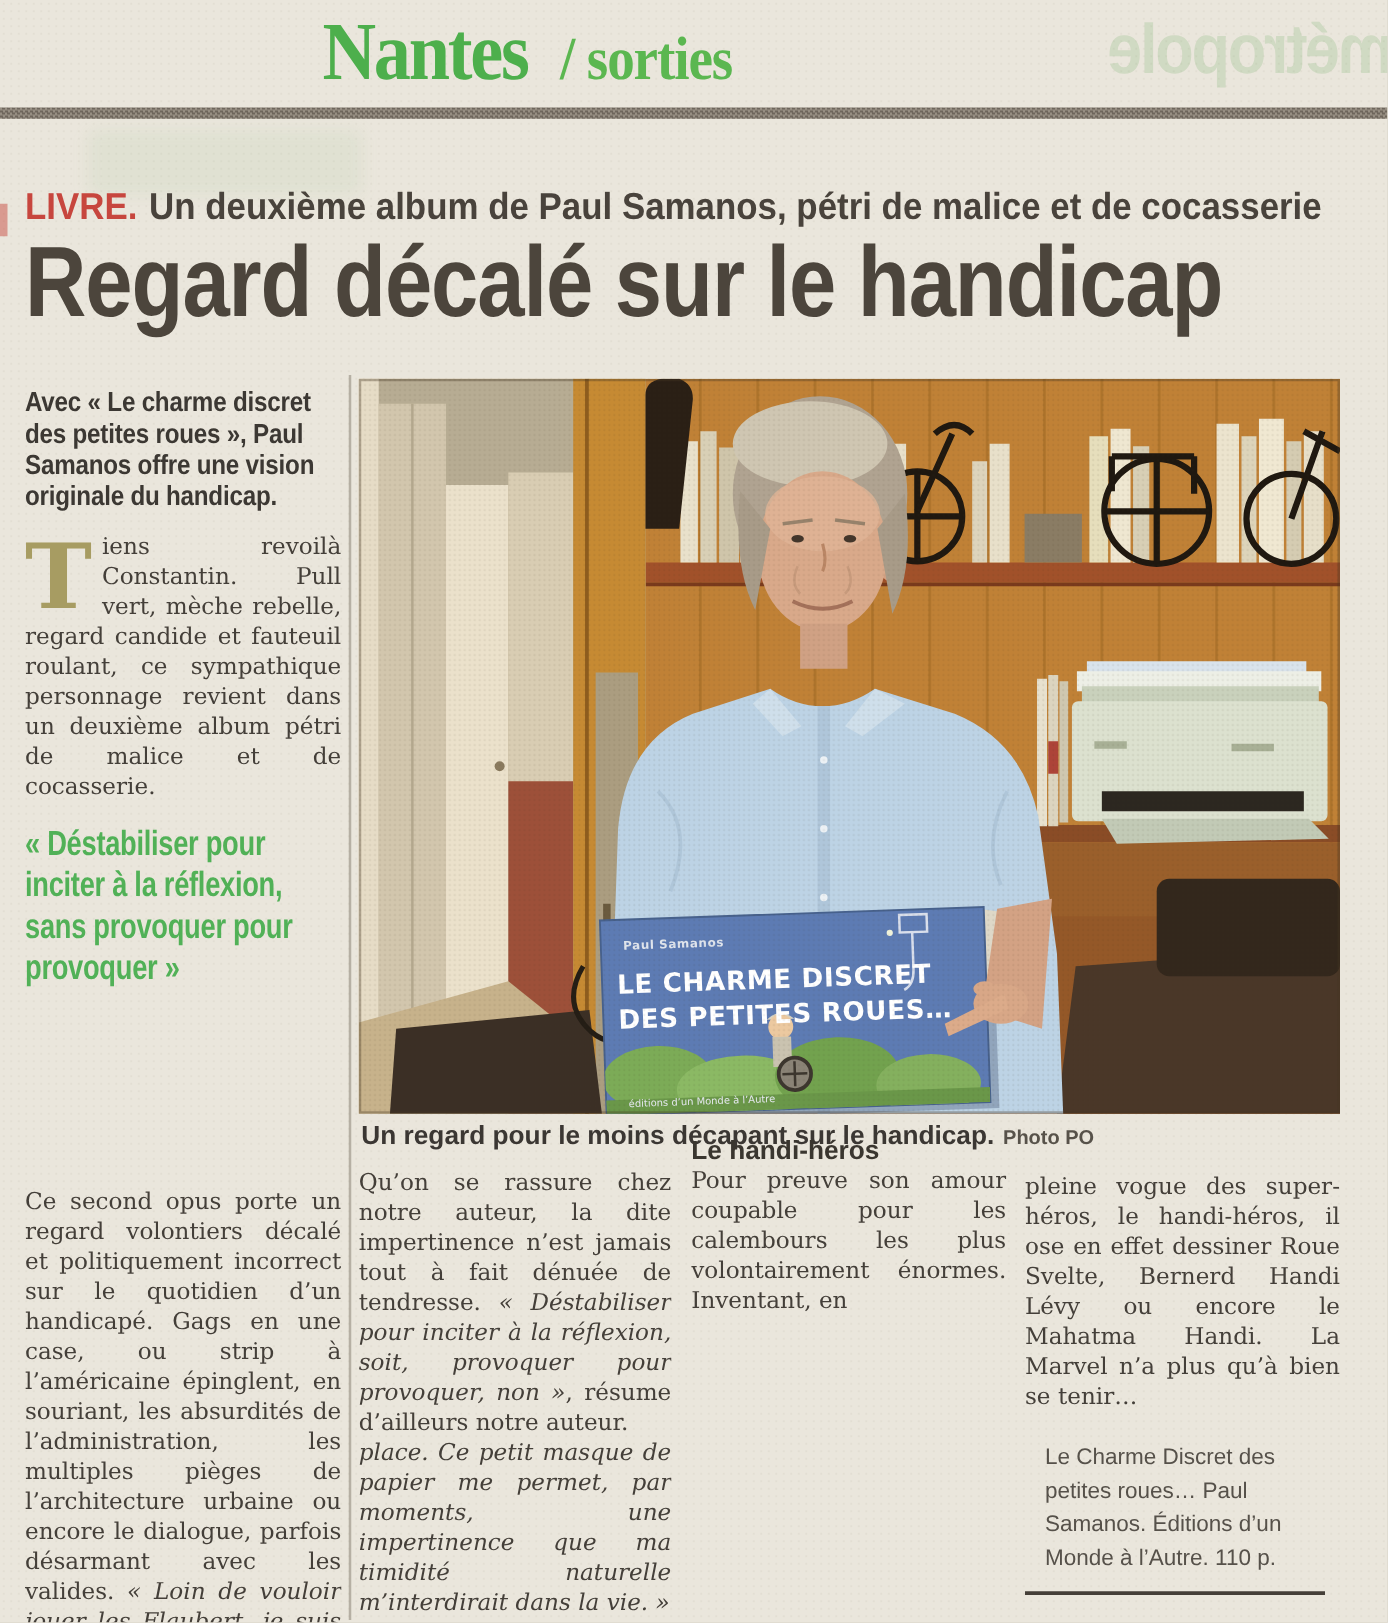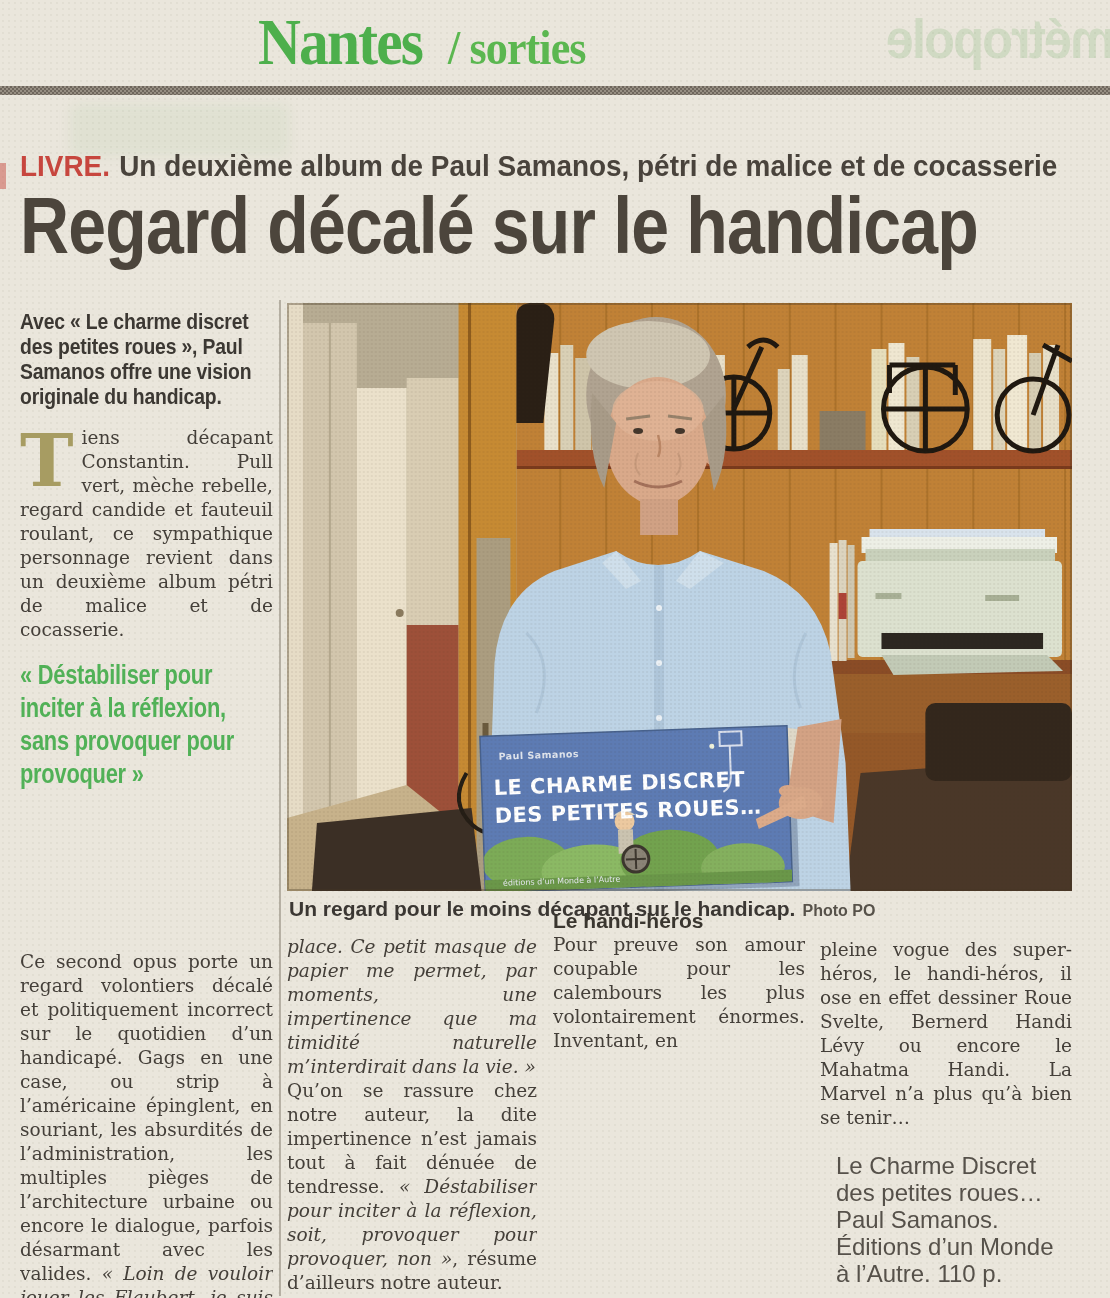--- a/index.html
+++ b/index.html
@@ -104,21 +104,21 @@
     position:absolute; left:289px; top:897px; width:783px;
     font-family:"Liberation Sans",sans-serif; white-space:nowrap;
   }
   .cap-text{ font-size:21px; font-weight:700; color:#3b3733; }
   .cap-credit{ font-size:16px; font-weight:700; color:#57524a; margin-left:7px; }
   
   .infobox{
     margin-top:22px; padding-left:16px;
     font-family:"Liberation Sans",sans-serif; text-align:left;
   }
-  .info-line{ margin:0; font-size:24px; line-height:27px; color:#56514a; }
+  .info-line{ margin:0; font-size:18px; line-height:27px; color:#56514a; }
   .info-rule{ margin:13px 0 0 -16px; width:240px; height:3px; background:#453f38; }
 </style>
 </head>
 <body>
 
 <div class="page">
 
   <div class="ghost-tr">métropole</div>
   <div class="ghost-tl"></div>
   <div class="regmark"></div>
@@ -132,21 +132,21 @@
   <div class="kicker">
     <span class="kicker-label">LIVRE.</span><span class="kicker-text">Un deuxième album de Paul Samanos, pétri de malice et de cocasserie</span>
   </div>
 
   <h1 class="headline"><span class="cond">Regard décalé sur le handicap</span></h1>
 
   <div class="vrule"></div>
 
   <section class="col col1">
     <p class="standfirst">Avec « Le charme discret des petites roues », Paul Samanos offre une vision originale du handicap.</p>
-    <p class="body-p"><span class="dropcap">T</span><span>iens décapant Constantin. Pull vert, mèche rebelle, regard candide et fauteuil roulant, ce sympathique personnage revient dans un deuxième album pétri de malice et de cocasserie.</span></p>
+    <p class="body-p"><span class="dropcap">T</span><span>iens revoilà Constantin. Pull vert, mèche rebelle, regard candide et fauteuil roulant, ce sympathique personnage revient dans un deuxième album pétri de malice et de cocasserie.</span></p>
     <p class="pullquote">« Déstabiliser pour inciter à la réflexion, sans provoquer pour provoquer »</p>
     <div class="pq-spacer"></div>
     <p class="body-p"><span>Ce second opus porte un regard volontiers décalé et politiquement incorrect sur le quotidien d’un handicapé. Gags en une case, ou strip à l’américaine épinglent, en souriant, les absurdités de l’administration, les multiples pièges de l’architecture urbaine ou encore le dialogue, parfois désarmant avec les valides. </span><span class="it">« Loin de vouloir jouer les Flaubert, je suis pourtant bien obligé d’admettre que Constantin c’est un peu moi »</span></p>
   </section>
 
   <figure class="photo">
     <svg viewBox="0 0 787 588" preserveAspectRatio="none">
       <defs>
         <pattern id="planks" width="46" height="588" patternUnits="userSpaceOnUse">
           <line x1="44" y1="0" x2="44" y2="588" stroke="#9a6620" stroke-width="2" opacity="0.55"></line>
@@ -316,22 +316,22 @@
       <rect x="0" y="0" width="787" height="588" fill="url(#dots)"></rect>
       <rect x="1" y="1" width="785" height="586" fill="none" stroke="rgba(70,55,35,0.35)" stroke-width="2"></rect>
     </svg>
   </figure>
 
   <div class="caption">
     <span class="cap-text">Un regard pour le moins décapant sur le handicap.</span><span class="cap-credit">Photo PO</span>
   </div>
 
   <section class="col col2">
+    <p class="body-p"><span>Qu’on se rassure chez notre auteur, la dite impertinence n’est jamais tout à fait dénuée de tendresse. </span><span class="it">« Déstabiliser pour inciter à la réflexion, soit, provoquer pour provoquer, non »</span><span>, résume d’ailleurs notre auteur.</span></p>
     <p class="body-p"><span class="it">place. Ce petit masque de papier me permet, par moments, une impertinence que ma timidité naturelle m’interdirait dans la vie. »</span></p>
-    <p class="body-p"><span>Qu’on se rassure chez notre auteur, la dite impertinence n’est jamais tout à fait dénuée de tendresse. </span><span class="it">« Déstabiliser pour inciter à la réflexion, soit, provoquer pour provoquer, non »</span><span>, résume d’ailleurs notre auteur.</span></p>
   </section>
 
   <section class="col col3">
     <h3 class="subhead">Le handi-héros</h3>
     <p class="body-p">Pour preuve son amour coupable pour les calembours les plus volontairement énormes. Inventant, en</p>
   </section>
 
   <section class="col col4">
     <p class="body-p">pleine vogue des super-héros, le handi-héros, il ose en effet dessiner Roue Svelte, Bernerd Handi Lévy ou encore le Mahatma Handi. La Marvel n’a plus qu’à bien se tenir…</p>
     <div class="infobox">

